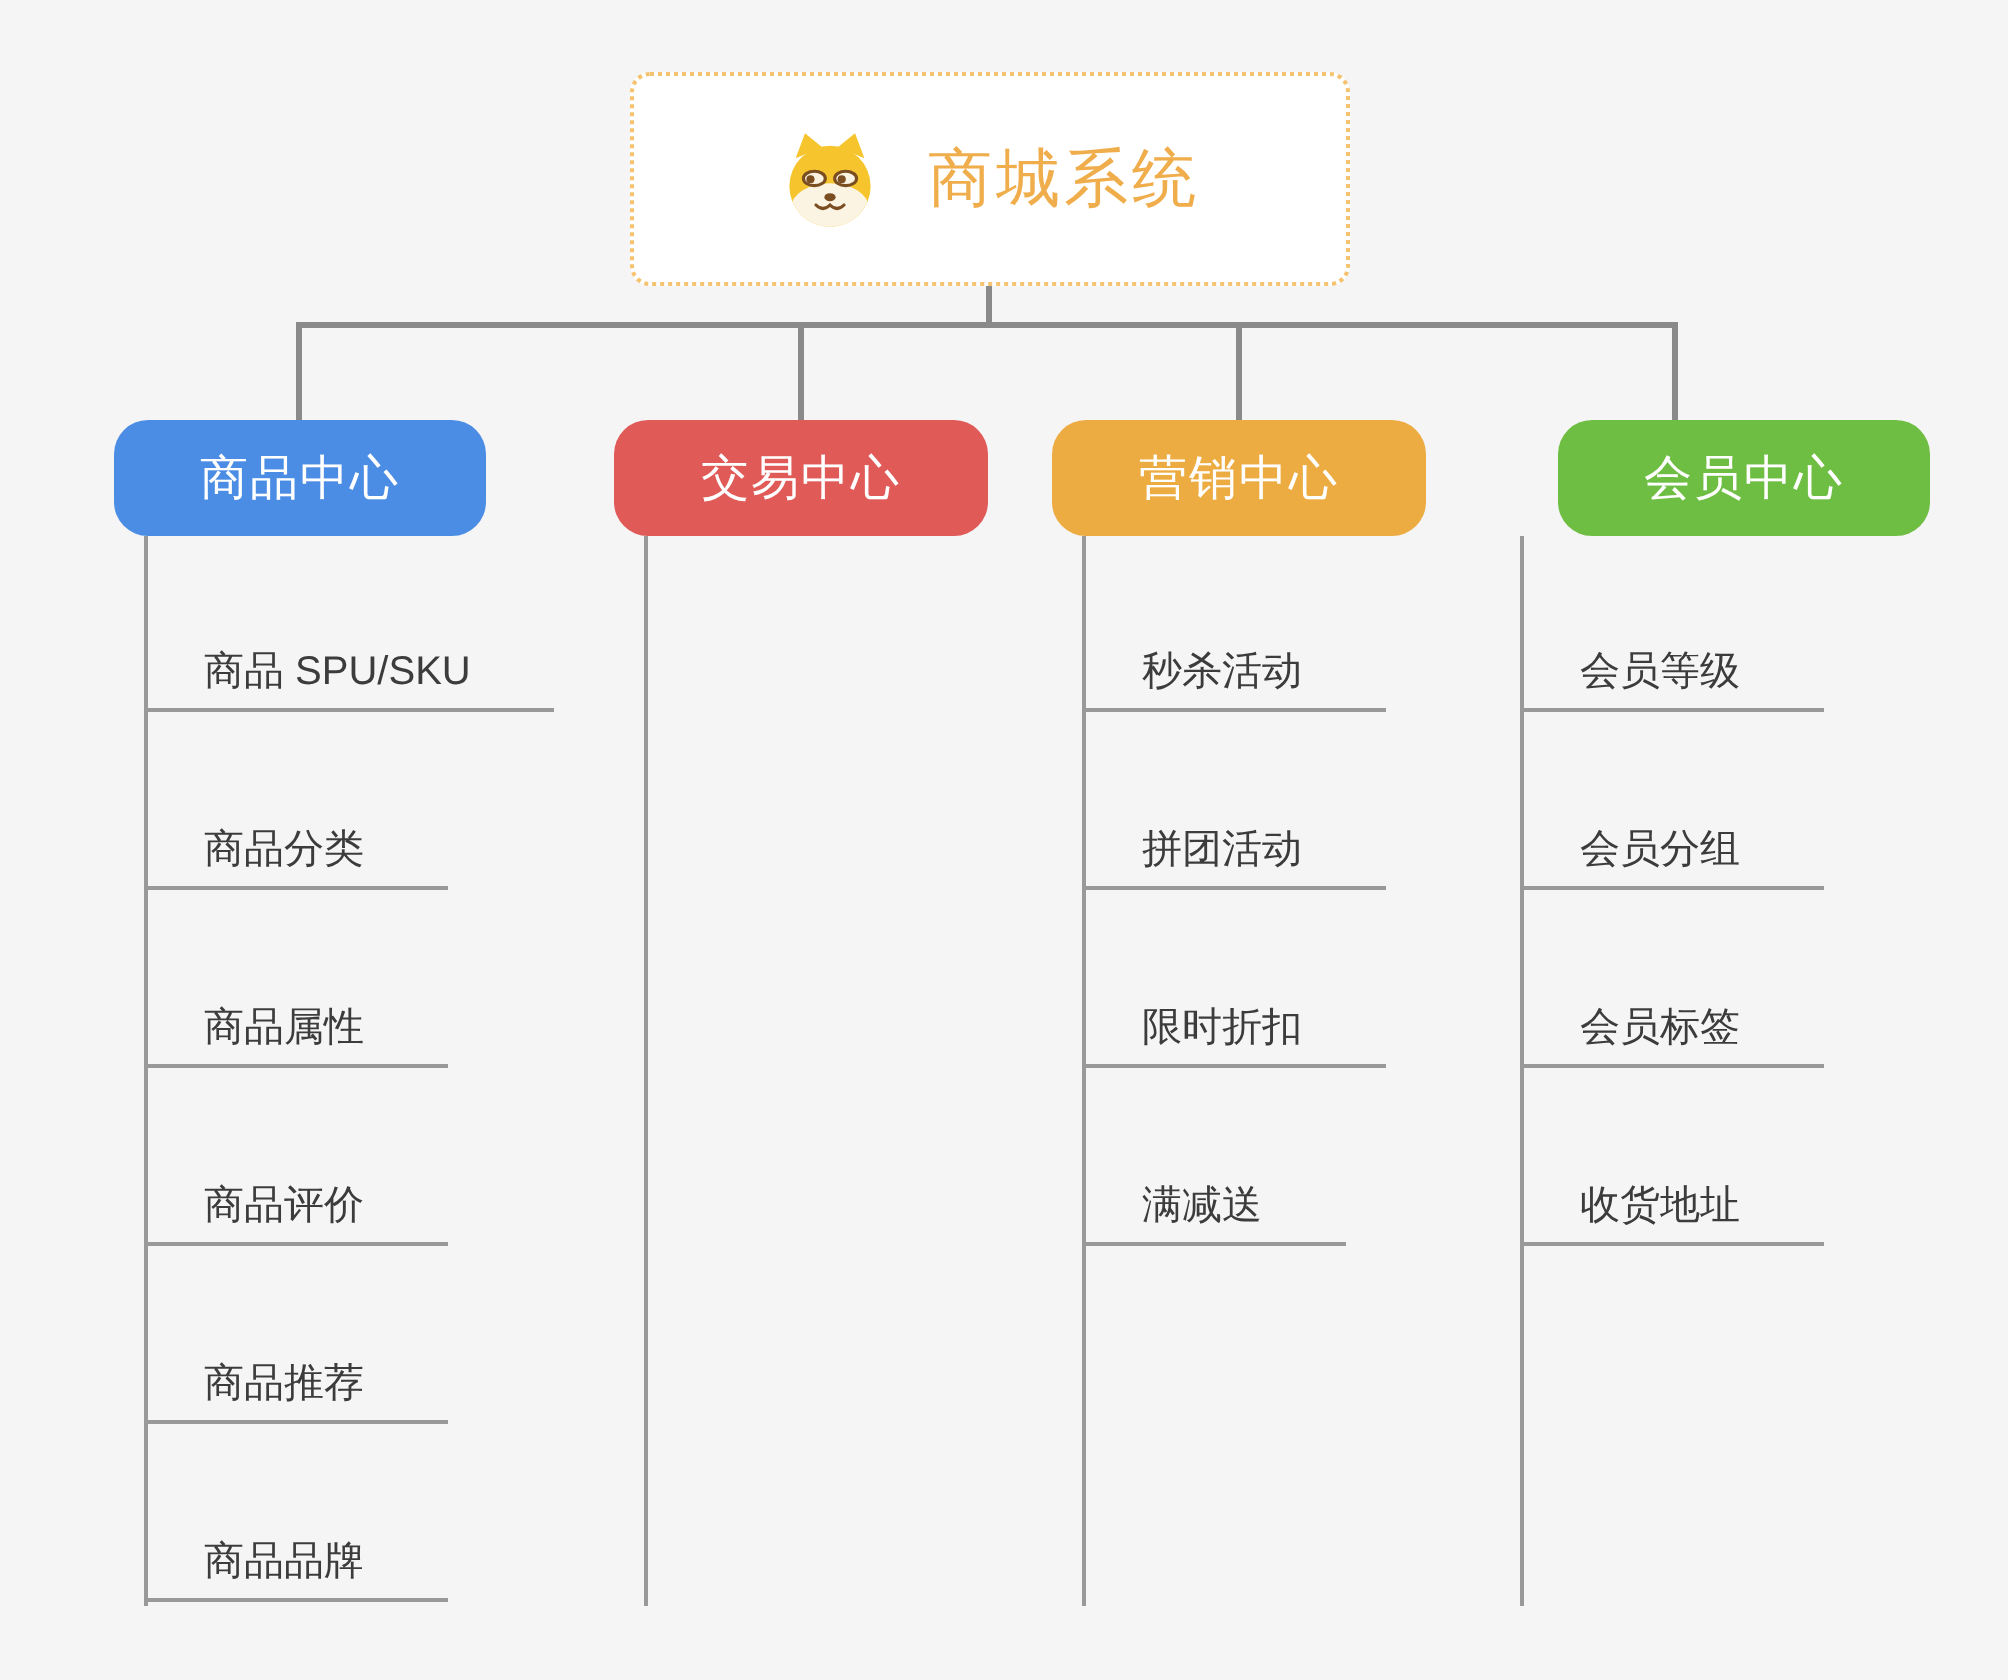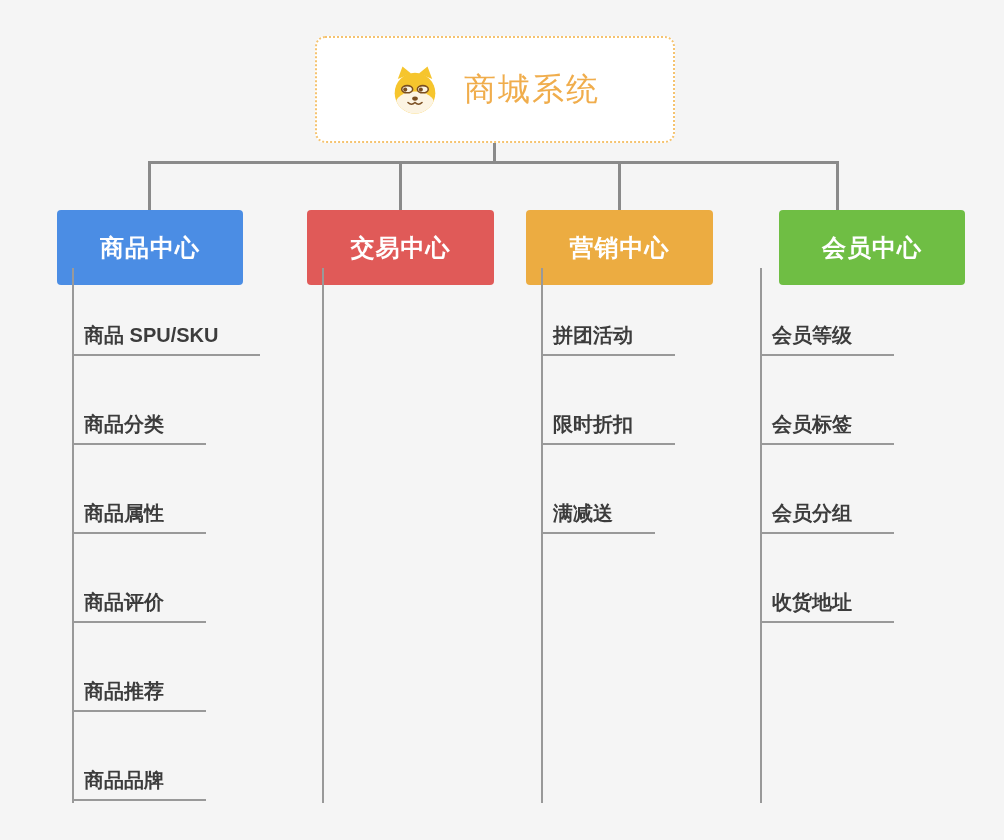--- a/index.html
+++ b/index.html
@@ -42,30 +42,29 @@
   .conn-drop       { top: 161px; width: 3px; height: 49px; }
   .drop-1 { left: 148px; }
   .drop-2 { left: 399px; }
   .drop-3 { left: 618px; }
   .drop-4 { left: 836px; }
 
   
   .branch-box {
     position: absolute;
     top: 210px;
-    height: 75px;
-    border-radius: 4px;
+    height: 58px;
+    border-radius: 17px;
     display: flex;
     align-items: center;
     justify-content: center;
     color: #ffffff;
     font-size: 24px;
     letter-spacing: 1px;
     cursor: pointer;
-    font-weight: bold;
   }
   .branch-1 { left: 57px;  width: 186px; }
   .branch-2 { left: 307px; width: 187px; }
   .branch-3 { left: 526px; width: 187px; }
   .branch-4 { left: 745px; width: 186px; margin-left: 34px; }
 
   
   .trunk {
     position: absolute;
     top: 268px;
@@ -85,27 +84,26 @@
   .col-1 { left: 72px; }
   .col-2 { left: 322px; }
   .col-3 { left: 541px; }
   .col-4 { left: 760px; }
 
   .item {
     height: 89px;
     width: max-content;
     display: flex;
     align-items: flex-end;
-    padding: 0 42px 5px 12px;
+    padding: 0 42px 5px 30px;
     border-bottom: 2px solid #999999;
     font-size: 20px;
     color: #3c3c3c;
     white-space: nowrap;
     cursor: pointer;
-    font-weight: bold;
   }
 
   .dog-icon { width: 50px; height: 50px; flex: 0 0 auto; }
 </style>
 </head>
 <body>
 
 <div class="canvas">
 
   <div class="root-node">
@@ -156,25 +154,26 @@
     <div class="item">商品 SPU/SKU</div>
     <div class="item">商品分类</div>
     <div class="item">商品属性</div>
     <div class="item">商品评价</div>
     <div class="item">商品推荐</div>
     <div class="item">商品品牌</div>
   </div>
 
 
   <div class="item-col col-3">
+    <div class="item">秒杀活动</div>
     <div class="item">拼团活动</div>
     <div class="item">限时折扣</div>
     <div class="item">满减送</div>
   </div>
 
   <div class="item-col col-4">
     <div class="item">会员等级</div>
+    <div class="item">会员分组</div>
     <div class="item">会员标签</div>
-    <div class="item">会员分组</div>
     <div class="item">收货地址</div>
   </div>
 
 </div>
 
 </body></html>

